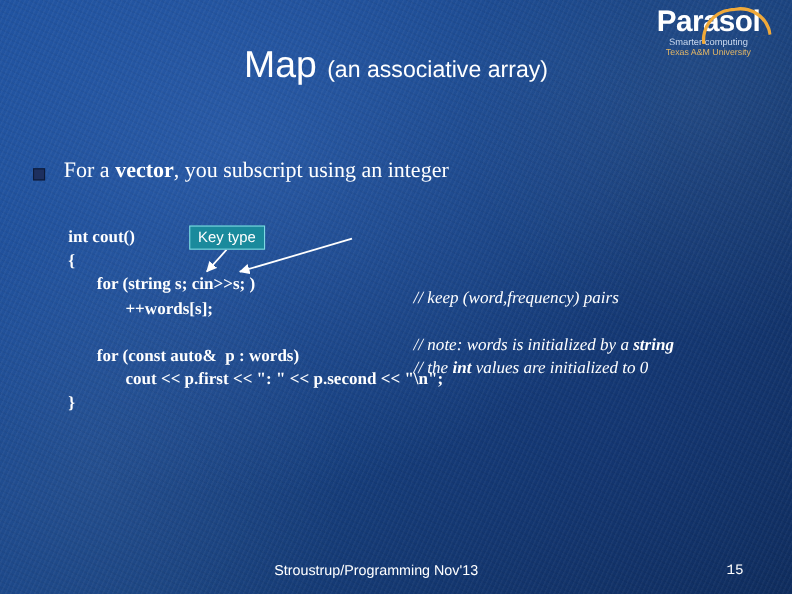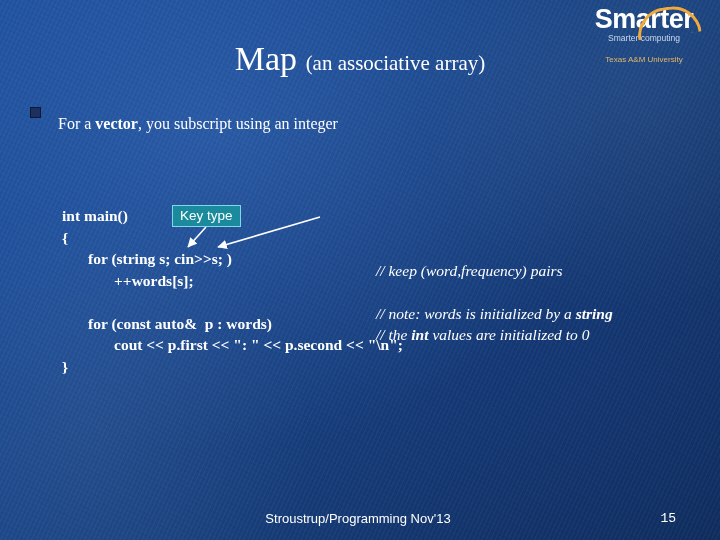--- a/index.html
+++ b/index.html
@@ -66,54 +66,55 @@
   .logo-sub1 {
     font-family: "Liberation Sans", sans-serif;
     font-size: 8.5px;
     color: #c9d8ef;
     margin-top: 1px;
   }
   .logo-sub2 {
     font-family: "Liberation Sans", sans-serif;
     font-size: 8px;
     color: #e3b766;
-    margin-top: 13px;
+    margin-top: 1px;
   }
 
   
   .title {
     position: absolute;
     top: 40px;
     left: 0;
     width: 720px;
     text-align: center;
     color: #ffffff;
-    font-family: Liberation Serif, serif;
+    font-family: Liberation Sans, sans-serif;
   }
   .title .main {
     font-size: 34px;
   }
   .title .sub {
     font-size: 21px;
   }
 
   
   .bullets {
     position: absolute;
     top: 111px;
     left: 30px;
     width: 680px;
     color: #ffffff;
   }
   .bullet-row {
     display: flex;
-    align-items: flex-start;
-    font-size: 16px;
+    align-items: flex-end;
+    font-size: 20px;
     line-height: 25px;
     margin-bottom: 1px;
+    margin-top: 32px;
   }
   .bullet-mark {
     width: 9px;
     height: 9px;
     background: #1d2f5e;
     border: 1px solid #0c1a38;
     margin-right: 17px;
     flex: 0 0 auto;
     position: relative;
     top: -4px;
@@ -171,21 +172,21 @@
     left: 150px;
     width: 260px;
     height: 70px;
     overflow: visible;
   }
 
   
   .footer {
     position: absolute;
     bottom: 14px;
-    left: 16px;
+    left: 0;
     width: 684px;
     text-align: center;
     color: #ffffff;
     font-family: "Liberation Sans", sans-serif;
     font-size: 13px;
   }
   .pagenum {
     position: absolute;
     bottom: 14px;
     right: 44px;
@@ -194,38 +195,38 @@
     font-size: 13px;
   }
 </style>
 </head>
 <body>
 
 <div class="slide">
 
   <div class="logo">
     <div class="logo-arc"></div>
-    <div class="logo-word">Smarter</div>
+    <div class="logo-word">Parasol</div>
     <div class="logo-sub1">Smarter computing</div>
     <div class="logo-sub2">Texas A&amp;M University</div>
   </div>
 
   <div class="title">
     <span class="main">Map </span><span class="sub">(an associative array)</span>
   </div>
 
   <div class="bullets">
     <div class="bullet-row">
       <span class="bullet-mark"></span>
       <span class="bullet-text"><span>For a </span><b>vector</b><span>, you subscript using an integer</span></span>
     </div>
   </div>
 
   <div class="code">
-    <div class="ln">int main()</div>
+    <div class="ln">int cout()</div>
     <div class="ln">{</div>
     <div class="ln indent1">for (string s; cin&gt;&gt;s; )</div>
     <div class="ln indent2">++words[s];</div>
     <div class="ln">&nbsp;</div>
     <div class="ln indent1">for (const auto&amp;  p : words)</div>
     <div class="ln indent2">cout &lt;&lt; p.first &lt;&lt; ": " &lt;&lt; p.second &lt;&lt; "\n";</div>
     <div class="ln">}</div>
   </div>
 
   <div class="comments">

